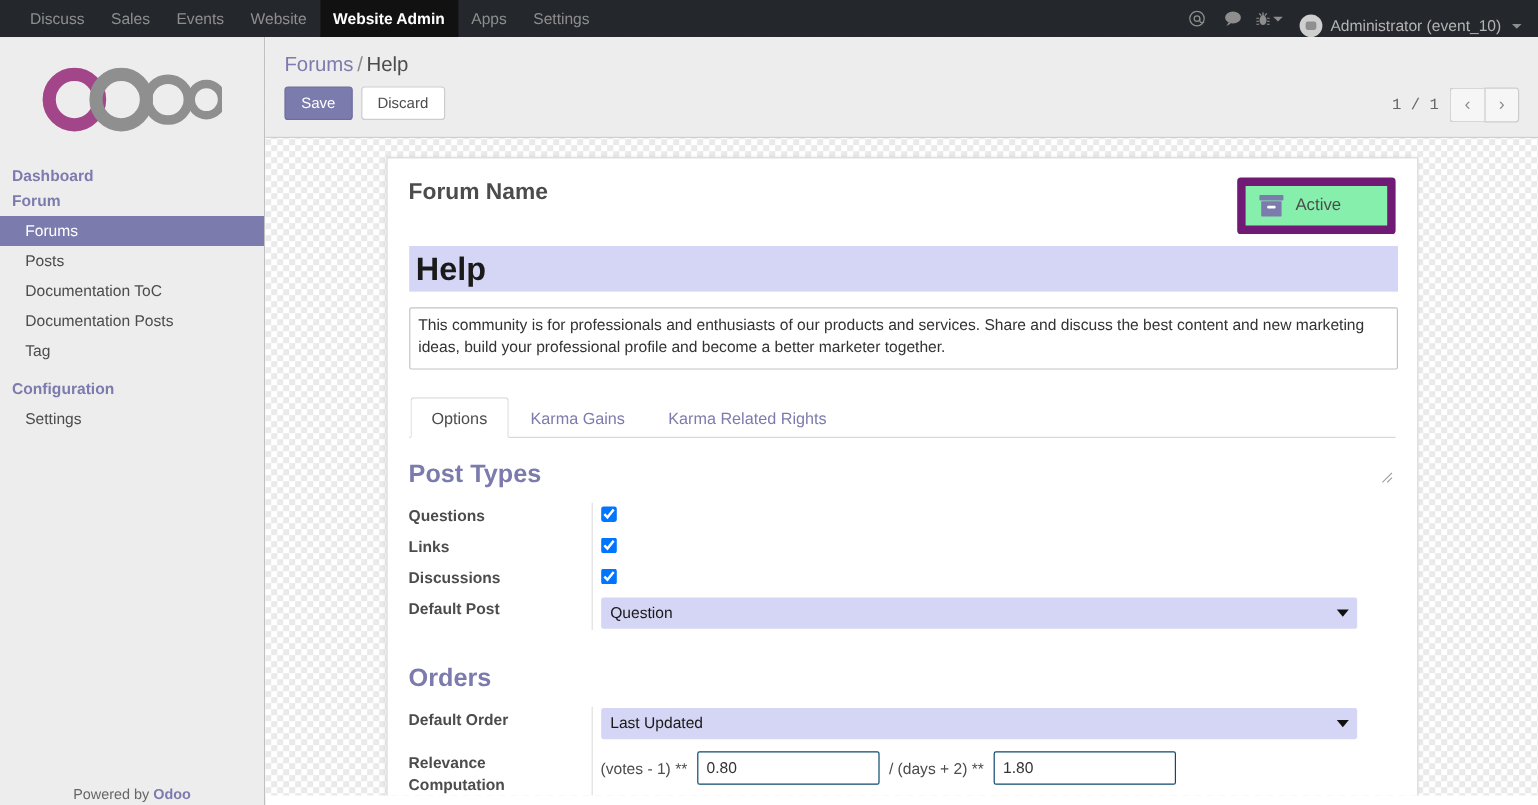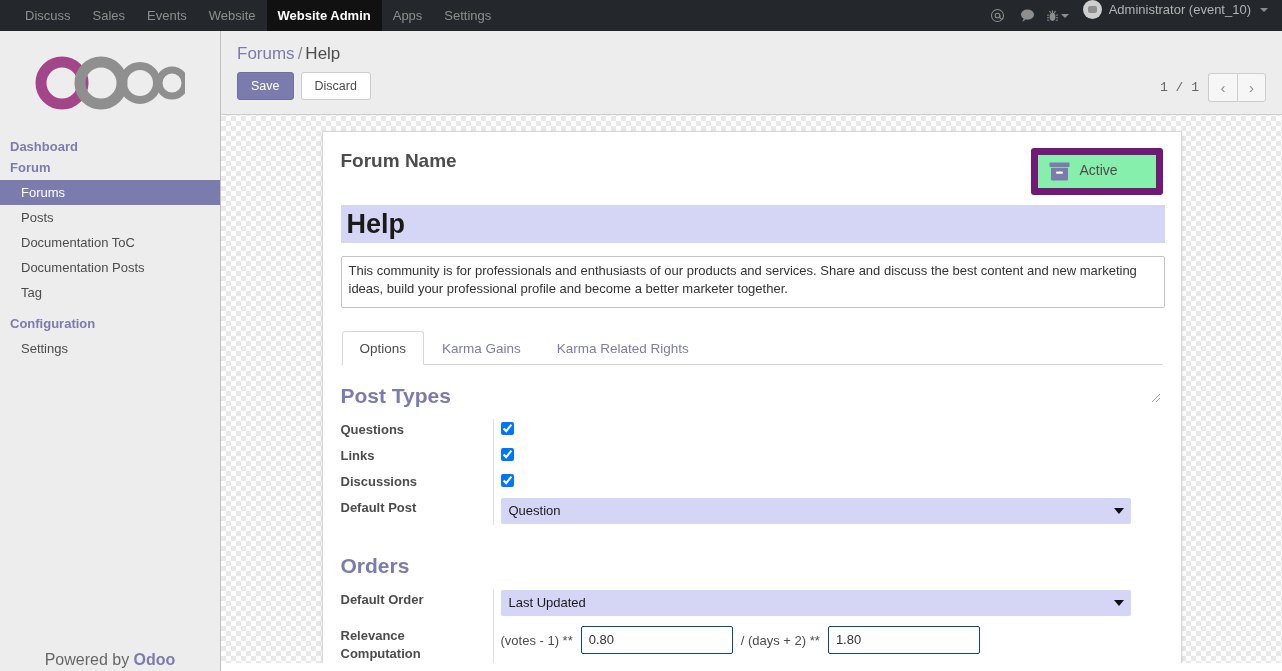--- a/index.html
+++ b/index.html
@@ -31,21 +31,21 @@
     cursor: pointer;
     text-decoration: none;
   }
   .nav-item.active {
     background: #111112;
     color: #ffffff;
     font-weight: bold;
   }
   .nav-right {
     margin-left: auto;
-    display: flex; align-items: flex-start;
+    display: flex; align-items: flex-end;
     padding-right: 8px;
     gap: 0px;
   }
   .nav-icon {
     display: flex; align-items: center; justify-content: center;
     width: 30px; height: 31px;
     color: #8e8e8e;
     font-size: 15px;
     cursor: pointer;
   }
@@ -109,21 +109,21 @@
     text-decoration: none;
   }
   .menu-link.selected {
     background: #7c7bad;
     color: #ffffff;
   }
   .powered {
     position: absolute;
     bottom: 0px; left: 0; width: 220px;
     text-align: center;
-    font-size: 16px;
+    font-size: 12px;
     color: #666;
     padding-bottom: 2px;
   }
   .powered b { color: #7c7bad; }
 
   
   .content {
     position: absolute; top: 31px; left: 221px;
     width: 1061px; height: 632px;
     background-color: #ffffff;

